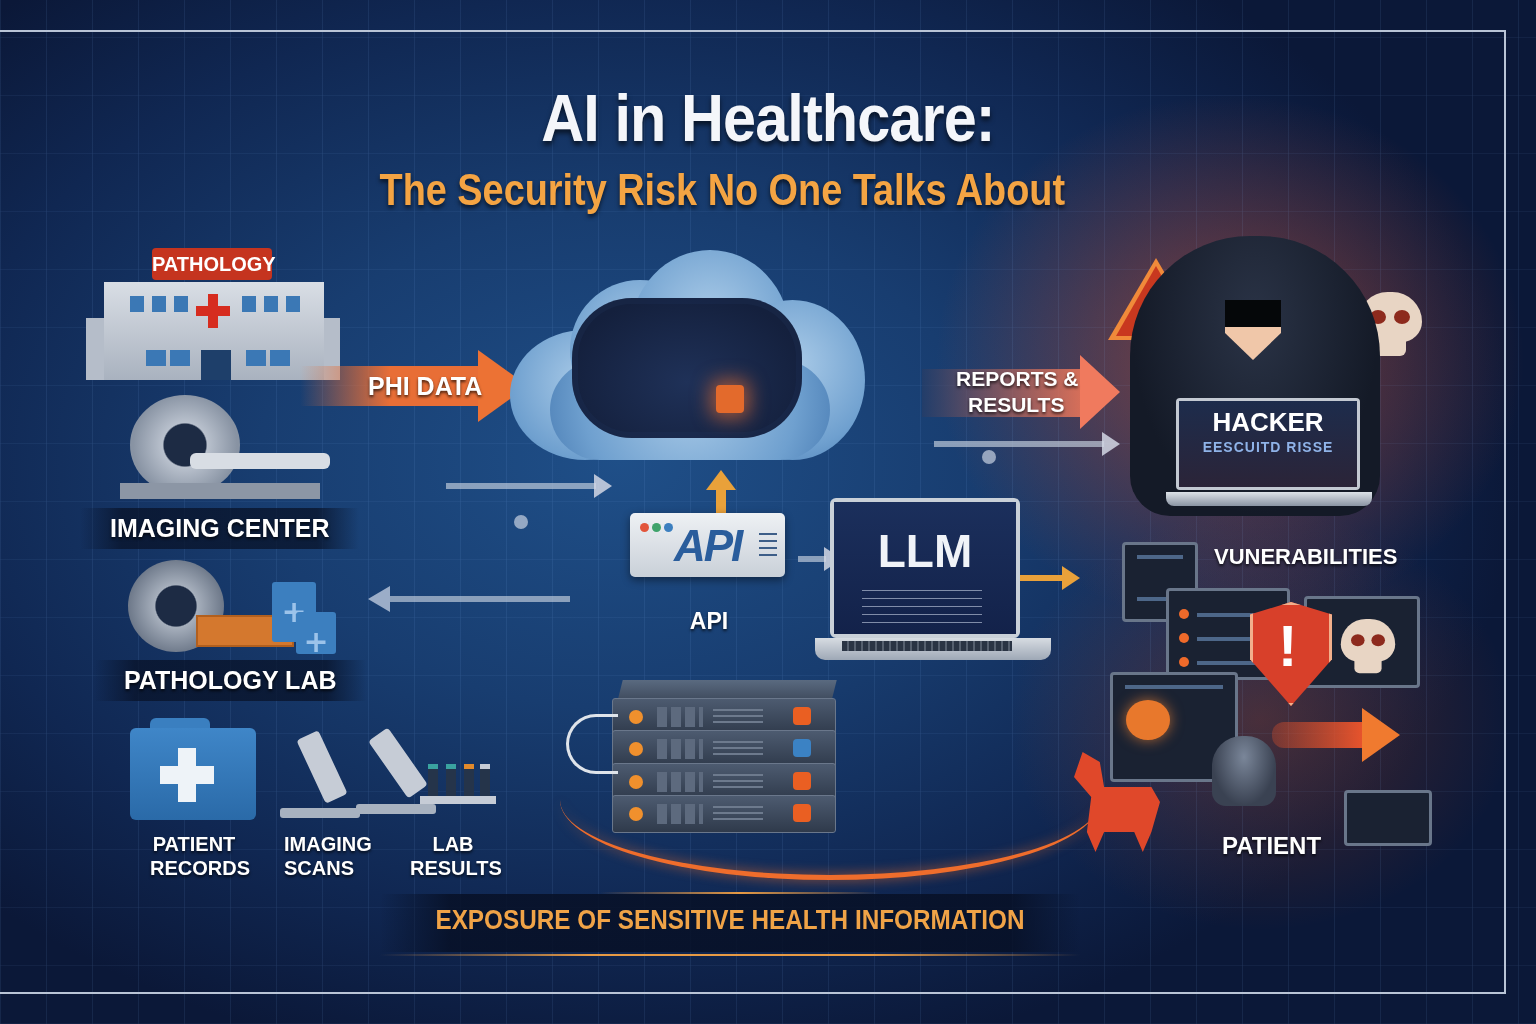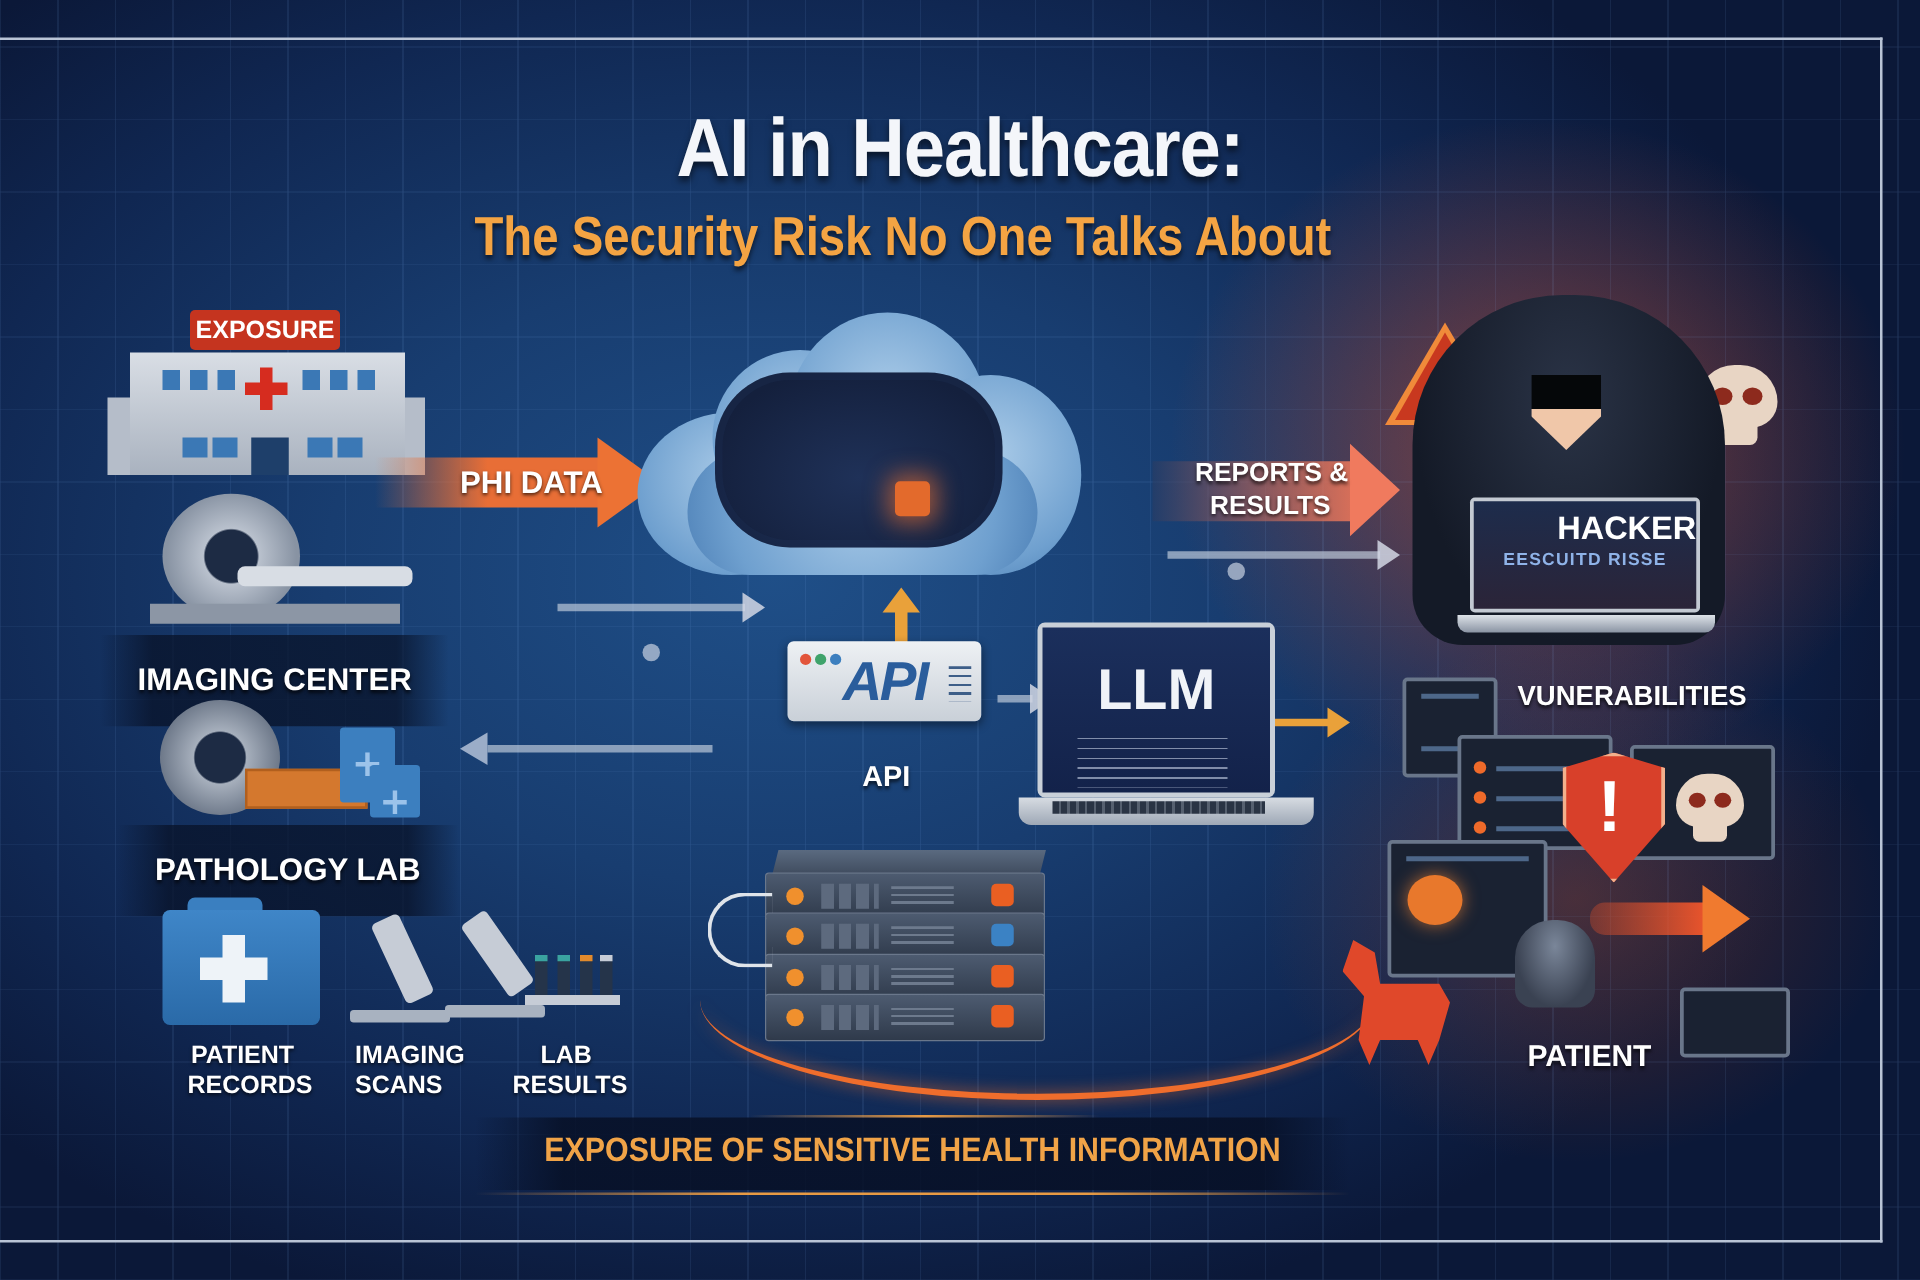--- a/index.html
+++ b/index.html
@@ -31,21 +31,21 @@
   }
   .subtitle {
     position: absolute; left: 0; width: 1436px; top: 165px; text-align: center;
     font-family: "Liberation Sans", sans-serif; font-weight: 700; font-size: 44px;
     color: #f4a443; text-shadow: 0 3px 5px rgba(0,0,0,0.6);
     transform: scaleX(0.86); padding-left: 10px;
   }
 
   .lbl { position: absolute; font-family: "Liberation Sans", sans-serif; font-weight: 700; color: #fff;
     text-shadow: 0 2px 3px rgba(0,0,0,0.7); white-space: nowrap; }
-  .lbl-bar { background: linear-gradient(90deg, rgba(8,18,40,0.0), rgba(8,18,40,0.75) 15%, rgba(8,18,40,0.75) 85%, rgba(8,18,40,0)); padding: 22px 30px; }
+  .lbl-bar { background: linear-gradient(90deg, rgba(8,18,40,0.0), rgba(8,18,40,0.75) 15%, rgba(8,18,40,0.75) 85%, rgba(8,18,40,0)); padding: 6px 30px; }
 
   
   .hospital { position: absolute; left: 86px; top: 270px; width: 254px; height: 110px; }
   .hosp-sign { position: absolute; left: 66px; top: -22px; width: 120px; height: 32px; background: #c5341f; border-radius: 4px;
     font-family: "Liberation Sans", sans-serif; font-weight: 700; font-size: 20px; text-align: center; line-height: 32px; color: #fff; }
   .hosp-body { position: absolute; left: 18px; top: 12px; width: 220px; height: 98px; background: linear-gradient(#d9dee5, #a9b2bf); }
   .hosp-wing { position: absolute; top: 48px; width: 20px; height: 62px; background: #b5bdc9; }
   .hosp-win { position: absolute; width: 14px; height: 16px; background: #3b78b5; }
   .hosp-cross-v { position: absolute; left: 122px; top: 24px; width: 10px; height: 34px; background: #d62c1f; }
   .hosp-cross-h { position: absolute; left: 110px; top: 36px; width: 34px; height: 10px; background: #d62c1f; }
@@ -127,21 +127,21 @@
   .server .btn.blue { background: #3b82c4; }
   .server-top { position: absolute; left: 620px; top: 680px; width: 214px; height: 22px; background: linear-gradient(#5a6a80, #3c485a); transform: skewX(-14deg); }
   .glow-arc { position: absolute; left: 560px; top: 720px; width: 540px; height: 160px; border-bottom: 5px solid #ef6d2c; border-radius: 0 0 50% 50%; filter: drop-shadow(0 0 6px rgba(240,110,40,0.8)); }
   .loop { position: absolute; left: 566px; top: 714px; width: 52px; height: 60px; border: 3px solid #dfe4ea; border-right: none; border-radius: 30px 0 0 30px; }
 
   
   .hacker-hood { position: absolute; left: 1130px; top: 236px; width: 250px; height: 280px; background: radial-gradient(ellipse at 50% 30%, #2a3346, #141a27 70%); border-radius: 120px 120px 40px 40px; }
   .hacker-face { position: absolute; left: 1225px; top: 300px; width: 56px; height: 60px; background: linear-gradient(#050709 45%, #f0c7a9 45%); clip-path: polygon(0 0,100% 0,100% 55%,50% 100%,0 55%); }
   .hacker-laptop { position: absolute; left: 1176px; top: 398px; width: 184px; height: 92px; background: #c3c9d2; border-radius: 4px; padding: 3px; }
   .hacker-screen { width: 100%; height: 100%; background: linear-gradient(#1d2c4c, #2b2438); position: relative; }
-  .hacker-title { position: absolute; left: 0; width: 100%; text-align: right; top: 6px; font-family: "Liberation Sans", sans-serif; font-weight: 700; font-size: 26px; color: #fff; }
+  .hacker-title { position: absolute; left: 0; width: 100%; text-align: center; top: 6px; font-family: "Liberation Sans", sans-serif; font-weight: 700; font-size: 26px; color: #fff; }
   .hacker-sub { position: absolute; left: 0; width: 100%; text-align: center; top: 38px; font-family: "Liberation Sans", sans-serif; font-weight: 700; font-size: 14px; color: #8fb3e8; letter-spacing: 1px; }
   .hacker-kb { position: absolute; left: 1166px; top: 492px; width: 206px; height: 14px; background: linear-gradient(#dde2e8, #8a94a3); border-radius: 0 0 8px 8px; }
   .warn-tri { position: absolute; left: 1108px; top: 258px; width: 0; height: 0; border-left: 48px solid transparent; border-right: 48px solid transparent; border-bottom: 82px solid #f08a3a; }
   .warn-tri-in { position: absolute; left: 1116px; top: 266px; width: 0; height: 0; border-left: 40px solid transparent; border-right: 40px solid transparent; border-bottom: 70px solid #c8381f; }
   .warn-excl { position: absolute; left: 1145px; top: 286px; font-family: "Liberation Sans", sans-serif; font-weight: 700; font-size: 40px; color: #fff; }
   .skull { position: absolute; width: 64px; height: 66px; }
   .skull .cranium { position: absolute; left: 0; top: 0; width: 64px; height: 50px; border-radius: 32px 32px 22px 22px; background: #e8d5c4; }
   .skull .jaw { position: absolute; left: 16px; top: 44px; width: 32px; height: 20px; background: #e8d5c4; border-radius: 0 0 6px 6px; }
   .skull .eye { position: absolute; top: 18px; width: 16px; height: 14px; border-radius: 50%; background: #8d2a1d; }
 
@@ -188,21 +188,21 @@
   <div class="hosp-win" style="left:156px;top:26px"></div>
   <div class="hosp-win" style="left:178px;top:26px"></div>
   <div class="hosp-win" style="left:200px;top:26px"></div>
   <div class="hosp-win" style="left:60px;top:80px;width:20px"></div>
   <div class="hosp-win" style="left:84px;top:80px;width:20px"></div>
   <div class="hosp-win" style="left:160px;top:80px;width:20px"></div>
   <div class="hosp-win" style="left:184px;top:80px;width:20px"></div>
   <div class="hosp-door"></div>
   <div class="hosp-cross-v"></div>
   <div class="hosp-cross-h"></div>
-  <div class="hosp-sign">EXPOSURE</div>
+  <div class="hosp-sign">PATHOLOGY</div>
 </div>
 
 <div class="arrow-phi">
   <div class="shaft"></div>
   <div class="head"></div>
 </div>
 <div class="lbl" style="left:368px;top:372px;font-size:25px">PHI DATA</div>
 
 <div class="mri">
   <div class="mri-ring"></div>

